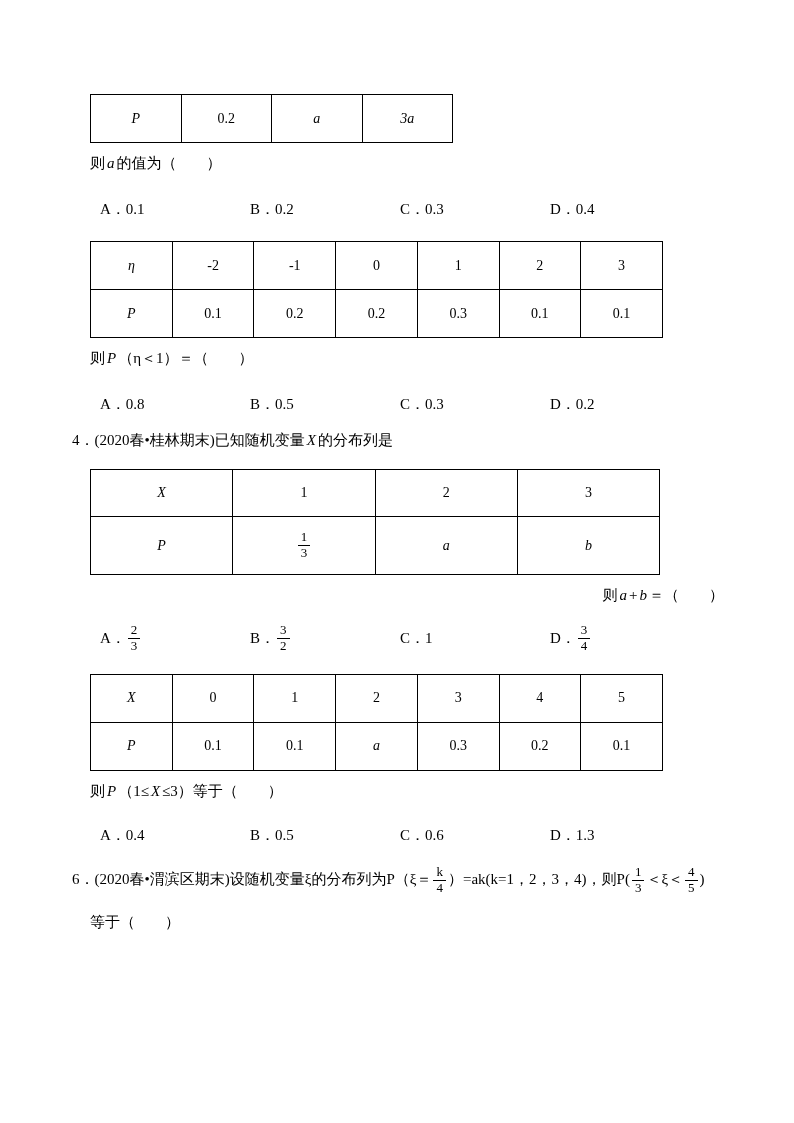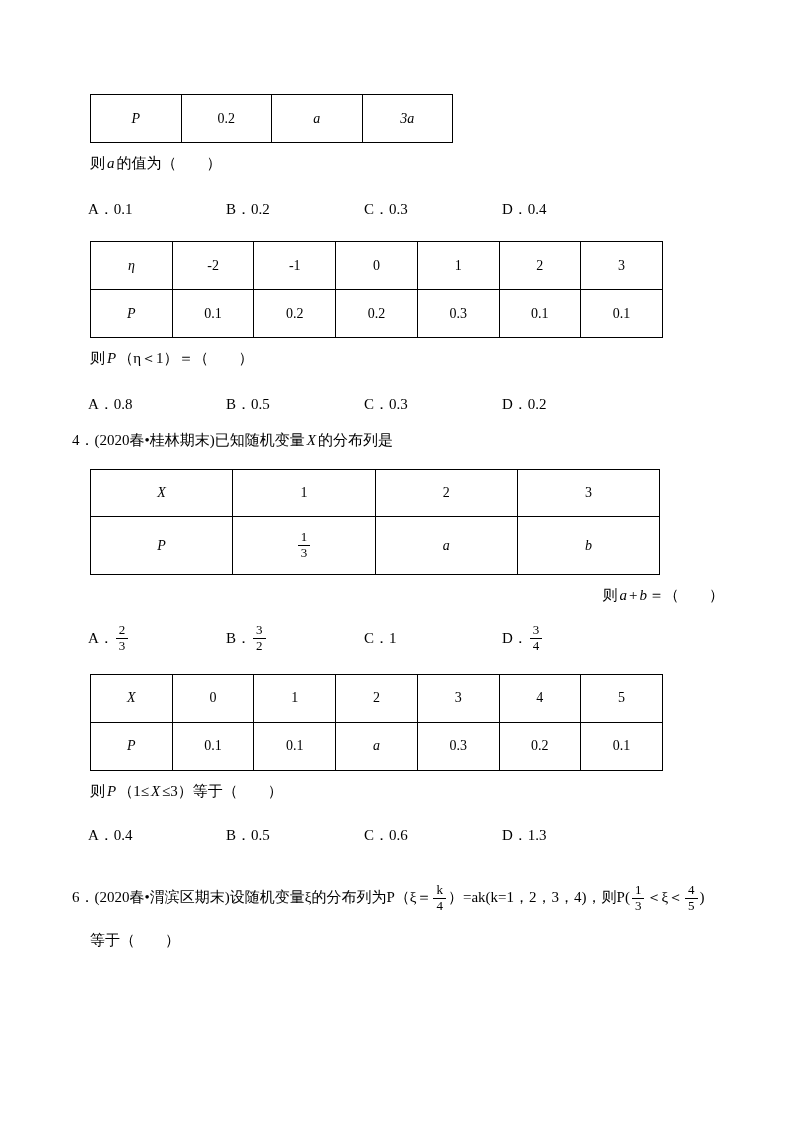--- a/index.html
+++ b/index.html
@@ -16,35 +16,35 @@
     border:1px solid #000; text-align:center; vertical-align:middle;
     height:48px; font-size:14px; padding:2px 4px;
   }
   .t4s { width:363px; }
   .t7  { width:573px; }
   .t4b { width:570px; }
   .t4b tr.r1 td { height:47px; }
   .t4b tr.r2 td { height:58px; }
   .var { font-style:italic; margin:0 2px; }
   .options { display:flex; align-items:center; margin-left:16px; }
-  .options .opt { flex:0 0 auto; width:138px; display:flex; align-items:center; }
+  .options .opt { flex:0 0 auto; width:138px; display:flex; align-items:center;margin-left:12px; }
   .options .opt:last-child { width:auto; }
   .frac { display:inline-flex; flex-direction:column; align-items:center;
           line-height:1.15; font-size:13px; vertical-align:middle; margin:0 2px; }
   .frac .num, .frac .den { display:block; padding:0 3px; text-align:center; }
   .frac .den { border-top:1px solid #000; }
   
   .m-prompt1 { margin-top:10px; }  .m-opts1 { margin-top:26px; }
   .m-q3h { margin-top:18px; }      .m-table2 { margin-top:22px; }
   .m-prompt2 { margin-top:10px; }  .m-opts2 { margin-top:26px; }
   .m-q4h { margin-top:16px; }      .m-table3 { margin-top:19px; }
   .m-prompt3 { margin-top:10px;text-align:right; }  .m-opts3 { margin-top:18px; }
   .m-q5h { margin-top:22px; }      .m-table4 { margin-top:20px; }
   .m-prompt4 { margin-top:10px; }  .m-opts4 { margin-top:24px; }
-  .m-q6l1 { margin-top:38px; }     .m-q6l2 { margin-top:16px; }
+  .m-q6l1 { margin-top:20px; }     .m-q6l2 { margin-top:16px; }
 </style>
 </head>
 <body>
 
 <div class="page">
 
   <section>
     <table class="qtable t4s">
       <tbody>
         <tr>

